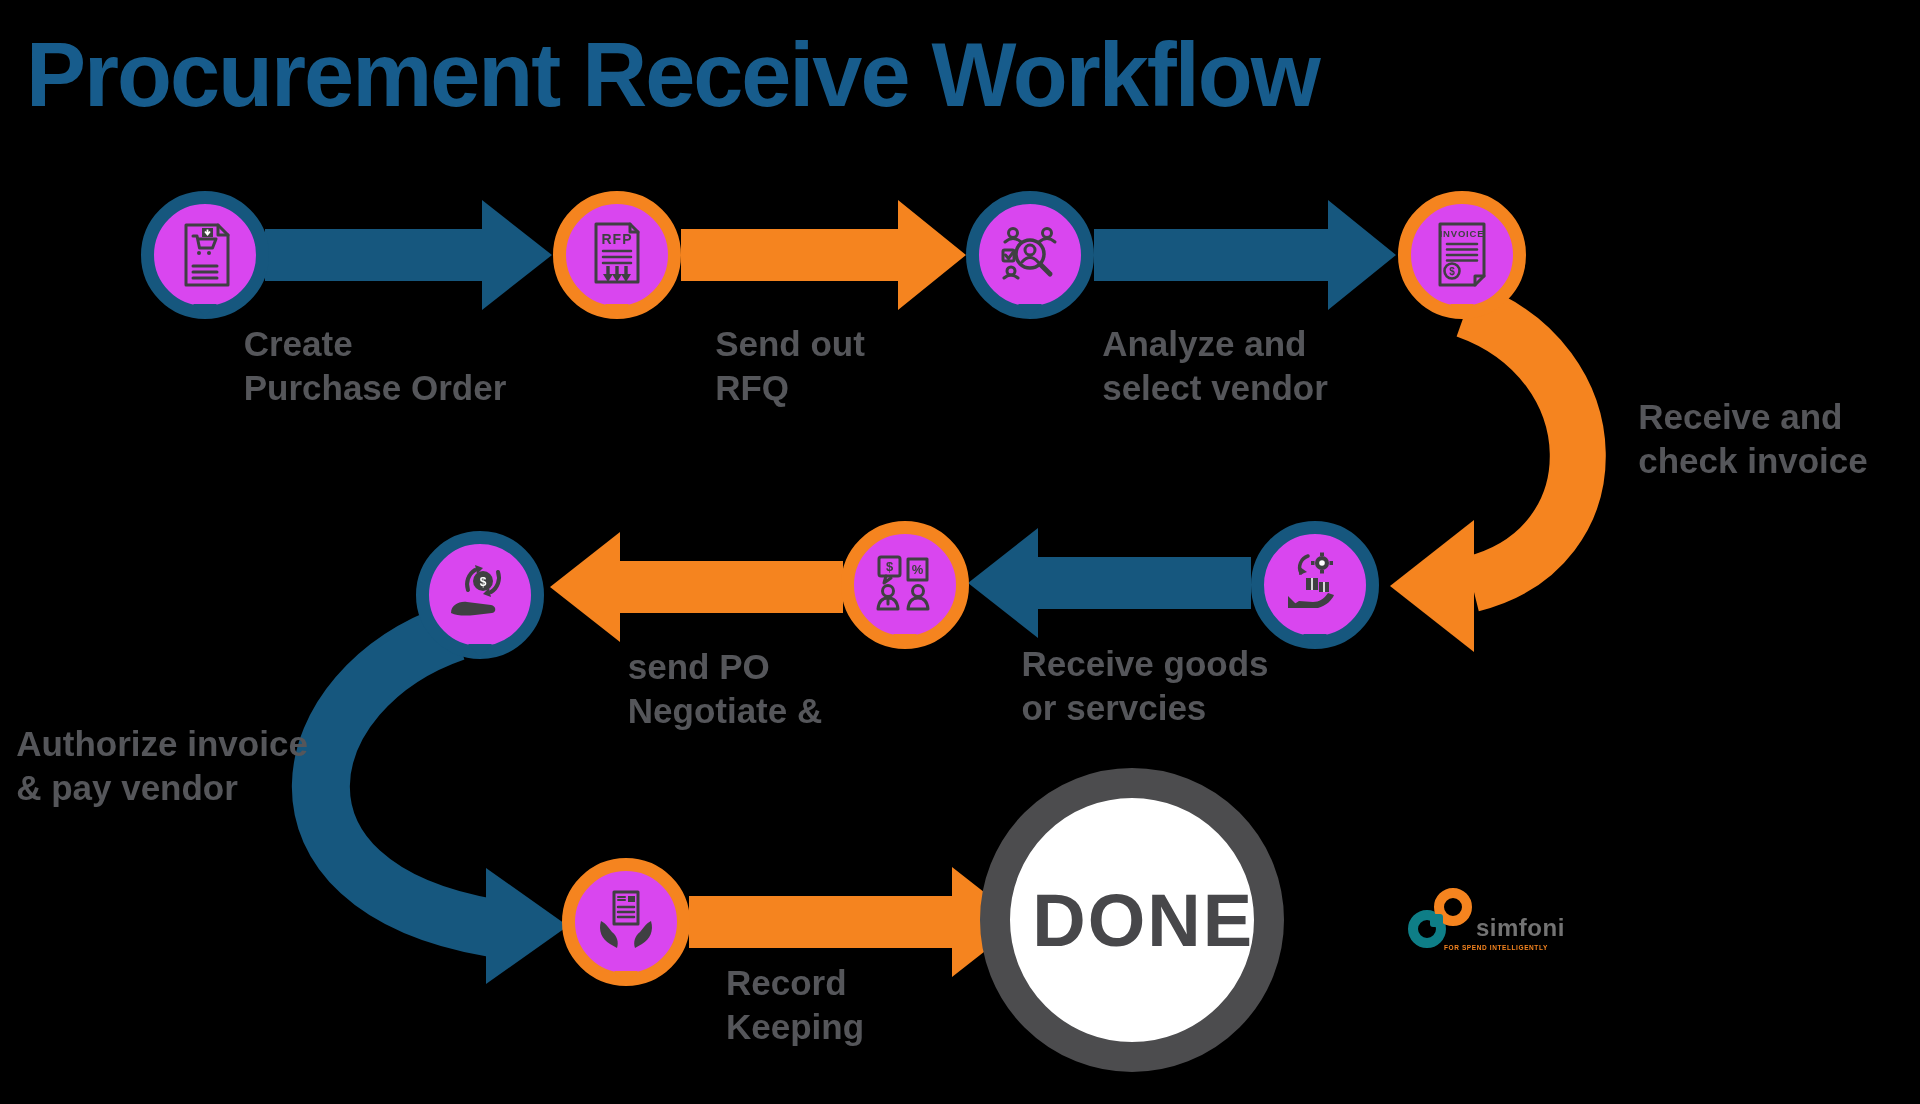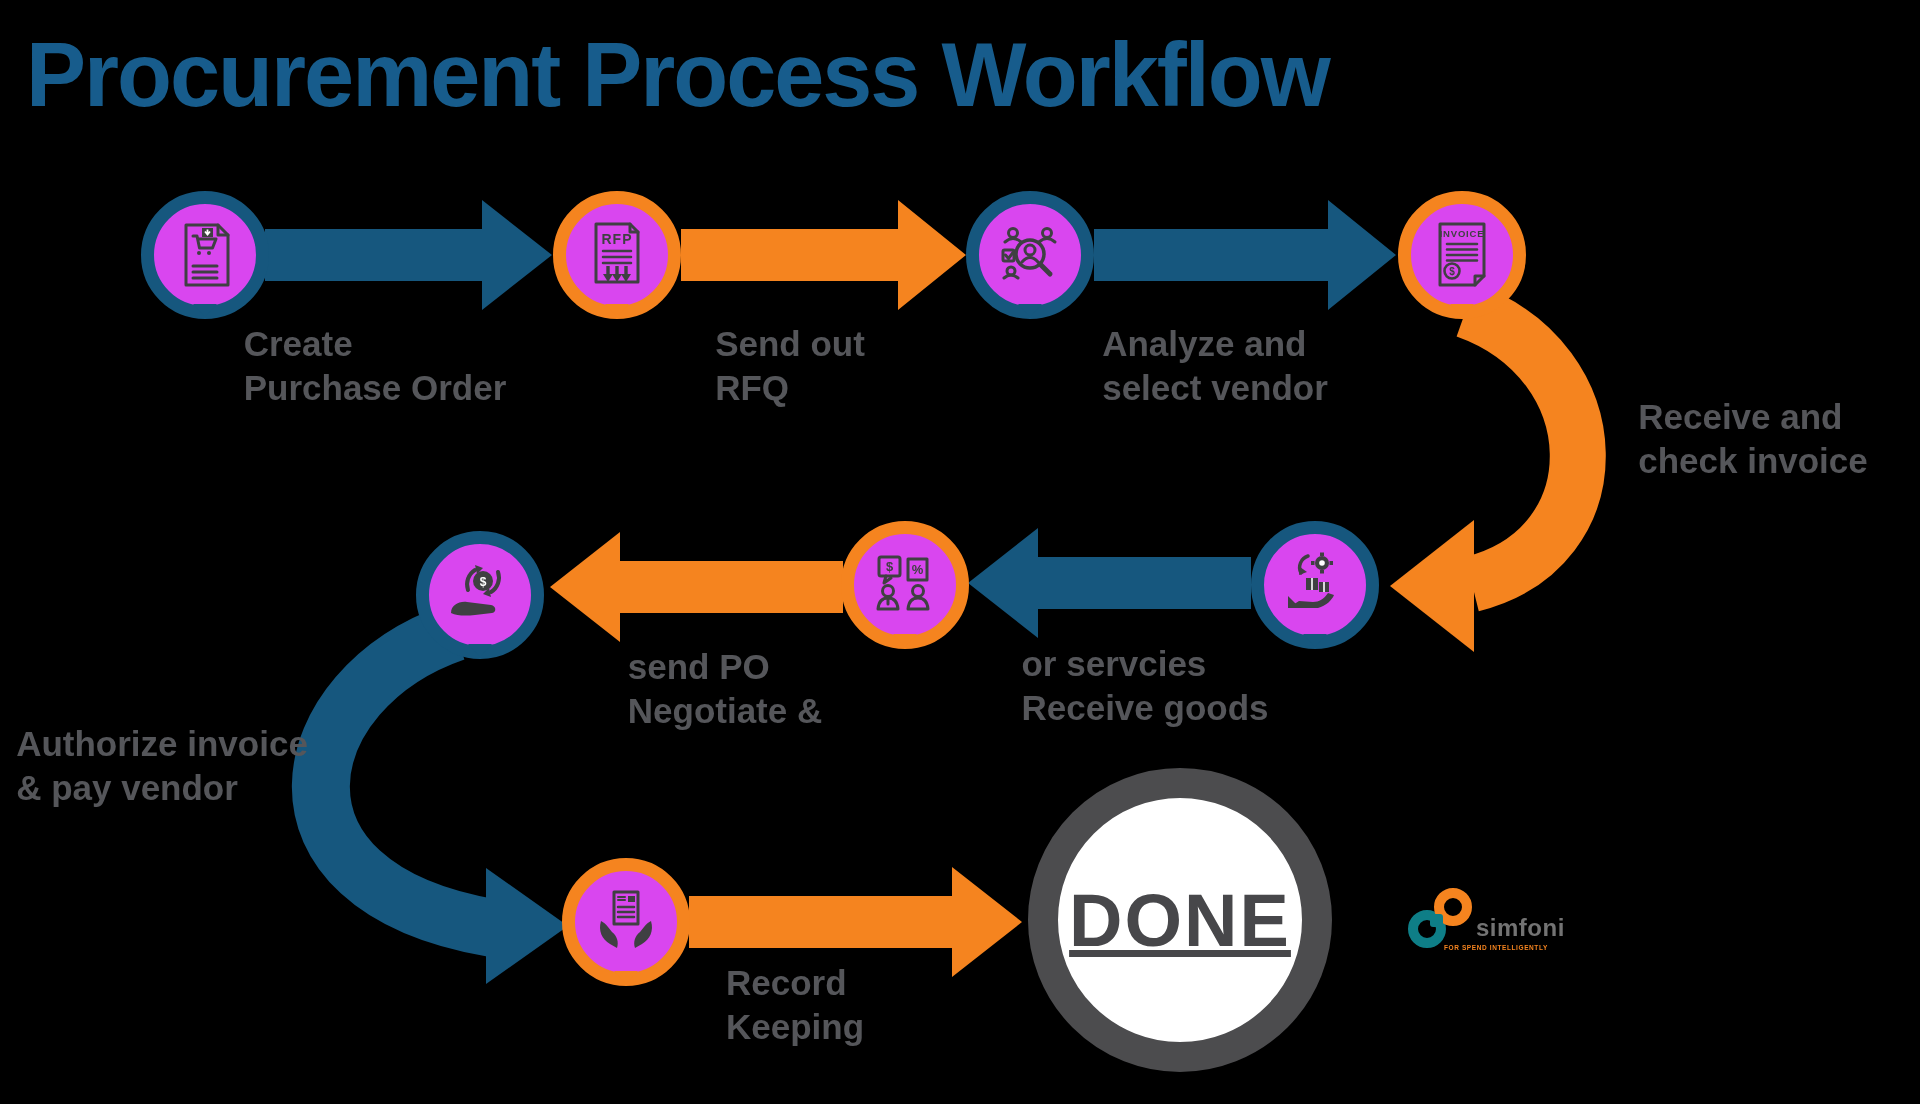--- a/index.html
+++ b/index.html
@@ -15,39 +15,39 @@
   .label{position:absolute;transform:translateX(-50%);z-index:1;
          font-size:35px;font-weight:700;line-height:44px;color:var(--label);white-space:nowrap;}
   .node{position:absolute;width:128px;height:128px;border-radius:50%;background:#d946ef;
         box-sizing:border-box;display:flex;align-items:center;justify-content:center;z-index:2;}
   .node.blue{border:13px solid var(--blue);}
   .node.orange{border:13px solid var(--orange);}
   .notch{position:absolute;left:50%;bottom:-11px;transform:translateX(-50%);
          width:0;height:0;border-left:12px solid transparent;border-right:12px solid transparent;}
   .node.blue .notch{border-top:13px solid var(--blue);}
   .node.orange .notch{border-top:13px solid var(--orange);}
-  .done{position:absolute;left:1028px;top:768px;width:304px;height:304px;border-radius:50%;
+  .done{position:absolute;left:980px;top:768px;width:304px;height:304px;border-radius:50%;
         background:#fff;border:30px solid var(--done-ring);box-sizing:border-box;z-index:2;
-        display:flex;align-items:center;justify-content:center;font-size:74px;font-weight:800;
-        letter-spacing:2px;color:var(--done-text);text-decoration:underline;}
+        display:flex;align-items:center;justify-content:flex-end;font-size:74px;font-weight:800;
+        letter-spacing:2px;color:var(--done-text);}
   .ic{stroke:var(--icon);fill:none;stroke-width:3;stroke-linecap:round;stroke-linejoin:round;}
   .ictxt{fill:var(--icon);stroke:none;font-weight:700;}
   .logo{position:absolute;left:1404px;top:888px;width:190px;height:80px;z-index:2;}
   .ring{position:absolute;border-radius:50%;box-sizing:border-box;}
   .ring.o{width:38px;height:38px;border:10px solid var(--orange);left:30px;top:0;}
   .ring.t{width:38px;height:38px;border:10px solid var(--teal);left:4px;top:22px;}
   .ring.sq{width:13px;height:13px;border-radius:3px;background:var(--teal);left:26px;top:26px;}
   .brand{position:absolute;left:72px;top:26px;font-size:24px;font-weight:800;color:#737373;letter-spacing:0.5px;text-align:right;}
   .tagline{position:absolute;left:40px;top:56px;font-size:6.5px;font-weight:700;
            letter-spacing:0.6px;color:var(--orange);text-transform:uppercase;}
 </style>
 </head>
 <body>
 
-<div class="title">Procurement Process Workflow</div>
+<div class="title">Procurement Receive Workflow</div>
 
 <svg id="arrows" width="1920" height="1104" viewBox="0 0 1920 1104">
   <polygon style="fill:var(--blue)" points="265,229 482,229 482,200 552,255 482,310 482,281 265,281"></polygon>
   <polygon style="fill:var(--orange)" points="681,229 898,229 898,200 966,255 898,310 898,281 681,281"></polygon>
   <polygon style="fill:var(--blue)" points="1094,229 1328,229 1328,200 1396,255 1328,310 1328,281 1094,281"></polygon>
 
   <path d="M 1466 310 C 1612 362, 1616 548, 1472 584" style="fill:none;stroke:var(--orange);stroke-width:56"></path>
   <polygon style="fill:var(--orange)" points="1474,520 1474,652 1390,586"></polygon>
 
   <polygon style="fill:var(--blue)" points="1251,557 1038,557 1038,528 968,583 1038,638 1038,609 1251,609"></polygon>
@@ -189,22 +189,22 @@
 </div>
 <div class="label" style="left:1215px;top:322px;">
   <div>Analyze and</div>
   <div>select vendor</div>
 </div>
 <div class="label" style="left:1753px;top:395px;">
   <div>Receive and</div>
   <div>check invoice</div>
 </div>
 <div class="label" style="left:1145px;top:642px;">
+  <div>Receive goods</div>
   <div>or servcies</div>
-  <div>Receive goods</div>
 </div>
 <div class="label" style="left:725px;top:645px;">
   <div>send PO</div>
   <div>Negotiate &amp;</div>
 </div>
 <div class="label" style="left:162px;top:722px;">
   <div>Authorize invoice</div>
   <div>&amp; pay vendor</div>
 </div>
 <div class="label" style="left:795px;top:961px;">

